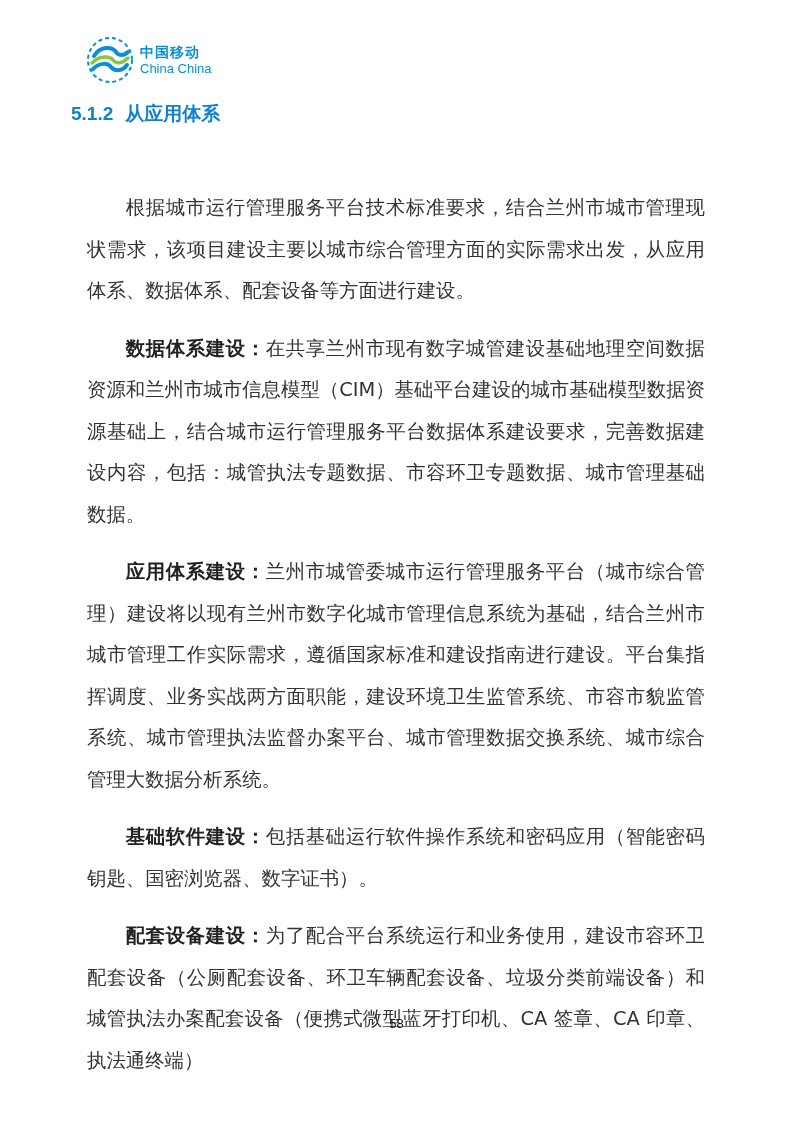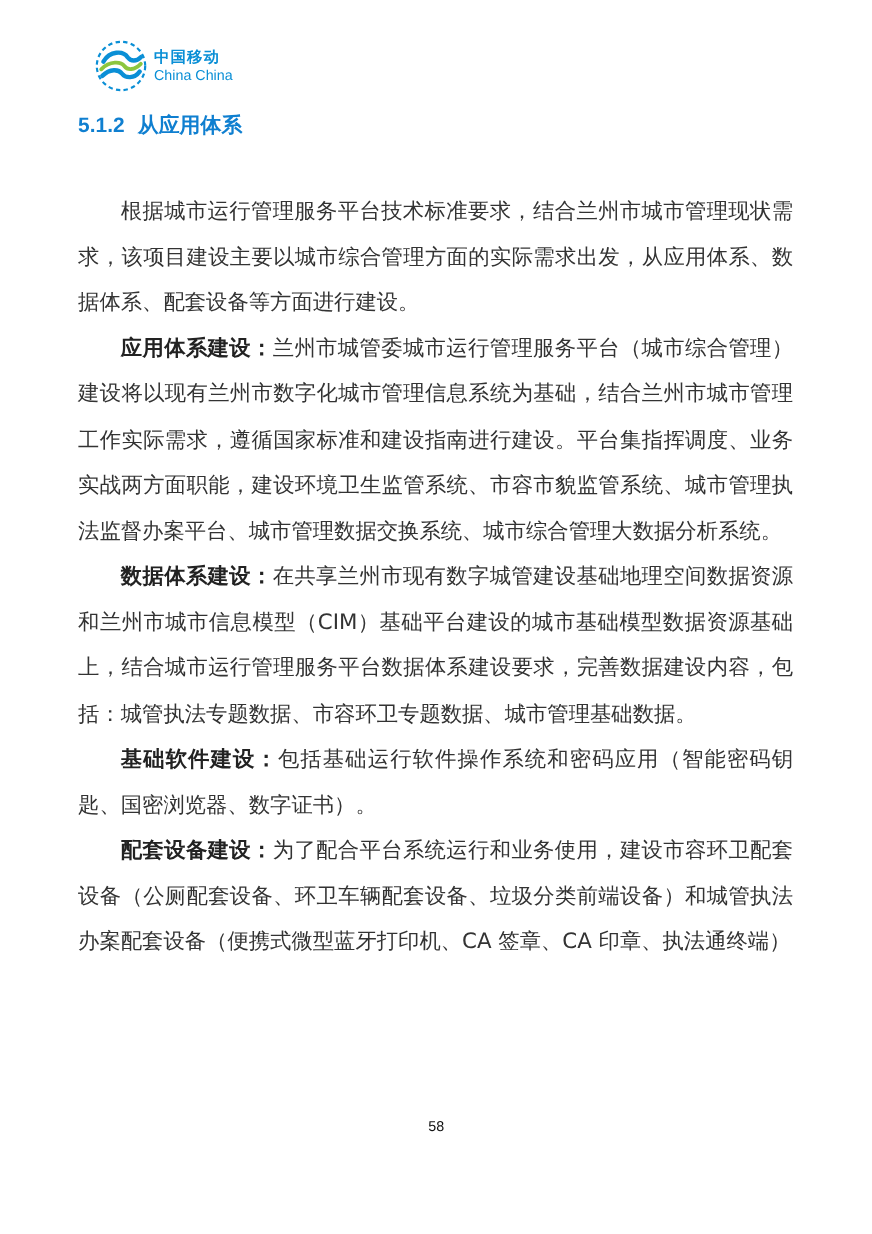--- a/index.html
+++ b/index.html
@@ -7,21 +7,21 @@
          font-family: "DejaVu Sans", "Liberation Sans", sans-serif; color: #333333; }
   .logo { position: absolute; left: 86px; top: 36px; display: flex; align-items: center; }
   .logo-mark { width: 48px; height: 48px; }
   .logo-text { margin-left: 6px; display: flex; flex-direction: column; line-height: 1; }
   .logo-cn { font-size: 14px; color: #0a8fd6; font-weight: bold; letter-spacing: 1px; }
   .logo-en { font-size: 13px; color: #0a8fd6; margin-top: 3px; font-family: "Liberation Sans", sans-serif; }
   .heading { position: absolute; left: 71px; top: 101px; font-size: 19px; font-weight: bold; color: #0f7fd0; }
   .heading .num { margin-right: 12px; font-family: Liberation Sans, sans-serif; }
   .body-text { position: absolute; left: 71px; top: 171px; width: 650px; font-size: 19.4px;
                line-height: 41.5px; text-align: justify; color: #333333; }
-  .para { margin: 0; text-indent: 2em; }
+  .para { margin: 16px; text-indent: 2em; }
   .lbl { font-weight: bold; color: #222222; }
   .page-num { position: absolute; left: 0; width: 793px; top: 1016px; text-align: center; font-size: 13px;
               color: #111; font-family: "Liberation Sans", sans-serif; }
 </style>
 </head>
 <body>
 
 <div class="logo">
   <svg class="logo-mark" viewBox="0 0 48 48">
     <circle cx="24" cy="24" r="22" fill="none" stroke="#0a8fd6" stroke-width="2" stroke-dasharray="4 3"></circle>
@@ -34,19 +34,19 @@
     <span class="logo-en">China China</span>
   </div>
 </div>
 
 <div class="heading">
   <span class="num">5.1.2</span><span>从应用体系</span>
 </div>
 
 <div class="body-text">
   <p class="para"><span>根据城市运行管理服务平台技术标准要求，结合兰州市城市管理现状需求，该项目建设主要以城市综合管理方面的实际需求出发，从应用体系、数据体系、配套设备等方面进行建设。</span></p>
+  <p class="para"><span class="lbl">数据体系建设：</span><span>在共享兰州市现有数字城管建设基础地理空间数据资源和兰州市城市信息模型（CIM）基础平台建设的城市基础模型数据资源基础上，结合城市运行管理服务平台数据体系建设要求，完善数据建设内容，包括：城管执法专题数据、市容环卫专题数据、城市管理基础数据。</span></p>
   <p class="para"><span class="lbl">应用体系建设：</span><span>兰州市城管委城市运行管理服务平台（城市综合管理）建设将以现有兰州市数字化城市管理信息系统为基础，结合兰州市城市管理工作实际需求，遵循国家标准和建设指南进行建设。平台集指挥调度、业务实战两方面职能，建设环境卫生监管系统、市容市貌监管系统、城市管理执法监督办案平台、城市管理数据交换系统、城市综合管理大数据分析系统。</span></p>
-  <p class="para"><span class="lbl">数据体系建设：</span><span>在共享兰州市现有数字城管建设基础地理空间数据资源和兰州市城市信息模型（CIM）基础平台建设的城市基础模型数据资源基础上，结合城市运行管理服务平台数据体系建设要求，完善数据建设内容，包括：城管执法专题数据、市容环卫专题数据、城市管理基础数据。</span></p>
   <p class="para"><span class="lbl">基础软件建设：</span><span>包括基础运行软件操作系统和密码应用（智能密码钥匙、国密浏览器、数字证书）。</span></p>
   <p class="para"><span class="lbl">配套设备建设：</span><span>为了配合平台系统运行和业务使用，建设市容环卫配套设备（公厕配套设备、环卫车辆配套设备、垃圾分类前端设备）和城管执法办案配套设备（便携式微型蓝牙打印机、CA 签章、CA 印章、执法通终端）</span></p>
 </div>
 
 <div class="page-num">58</div>
 
 </body></html>

